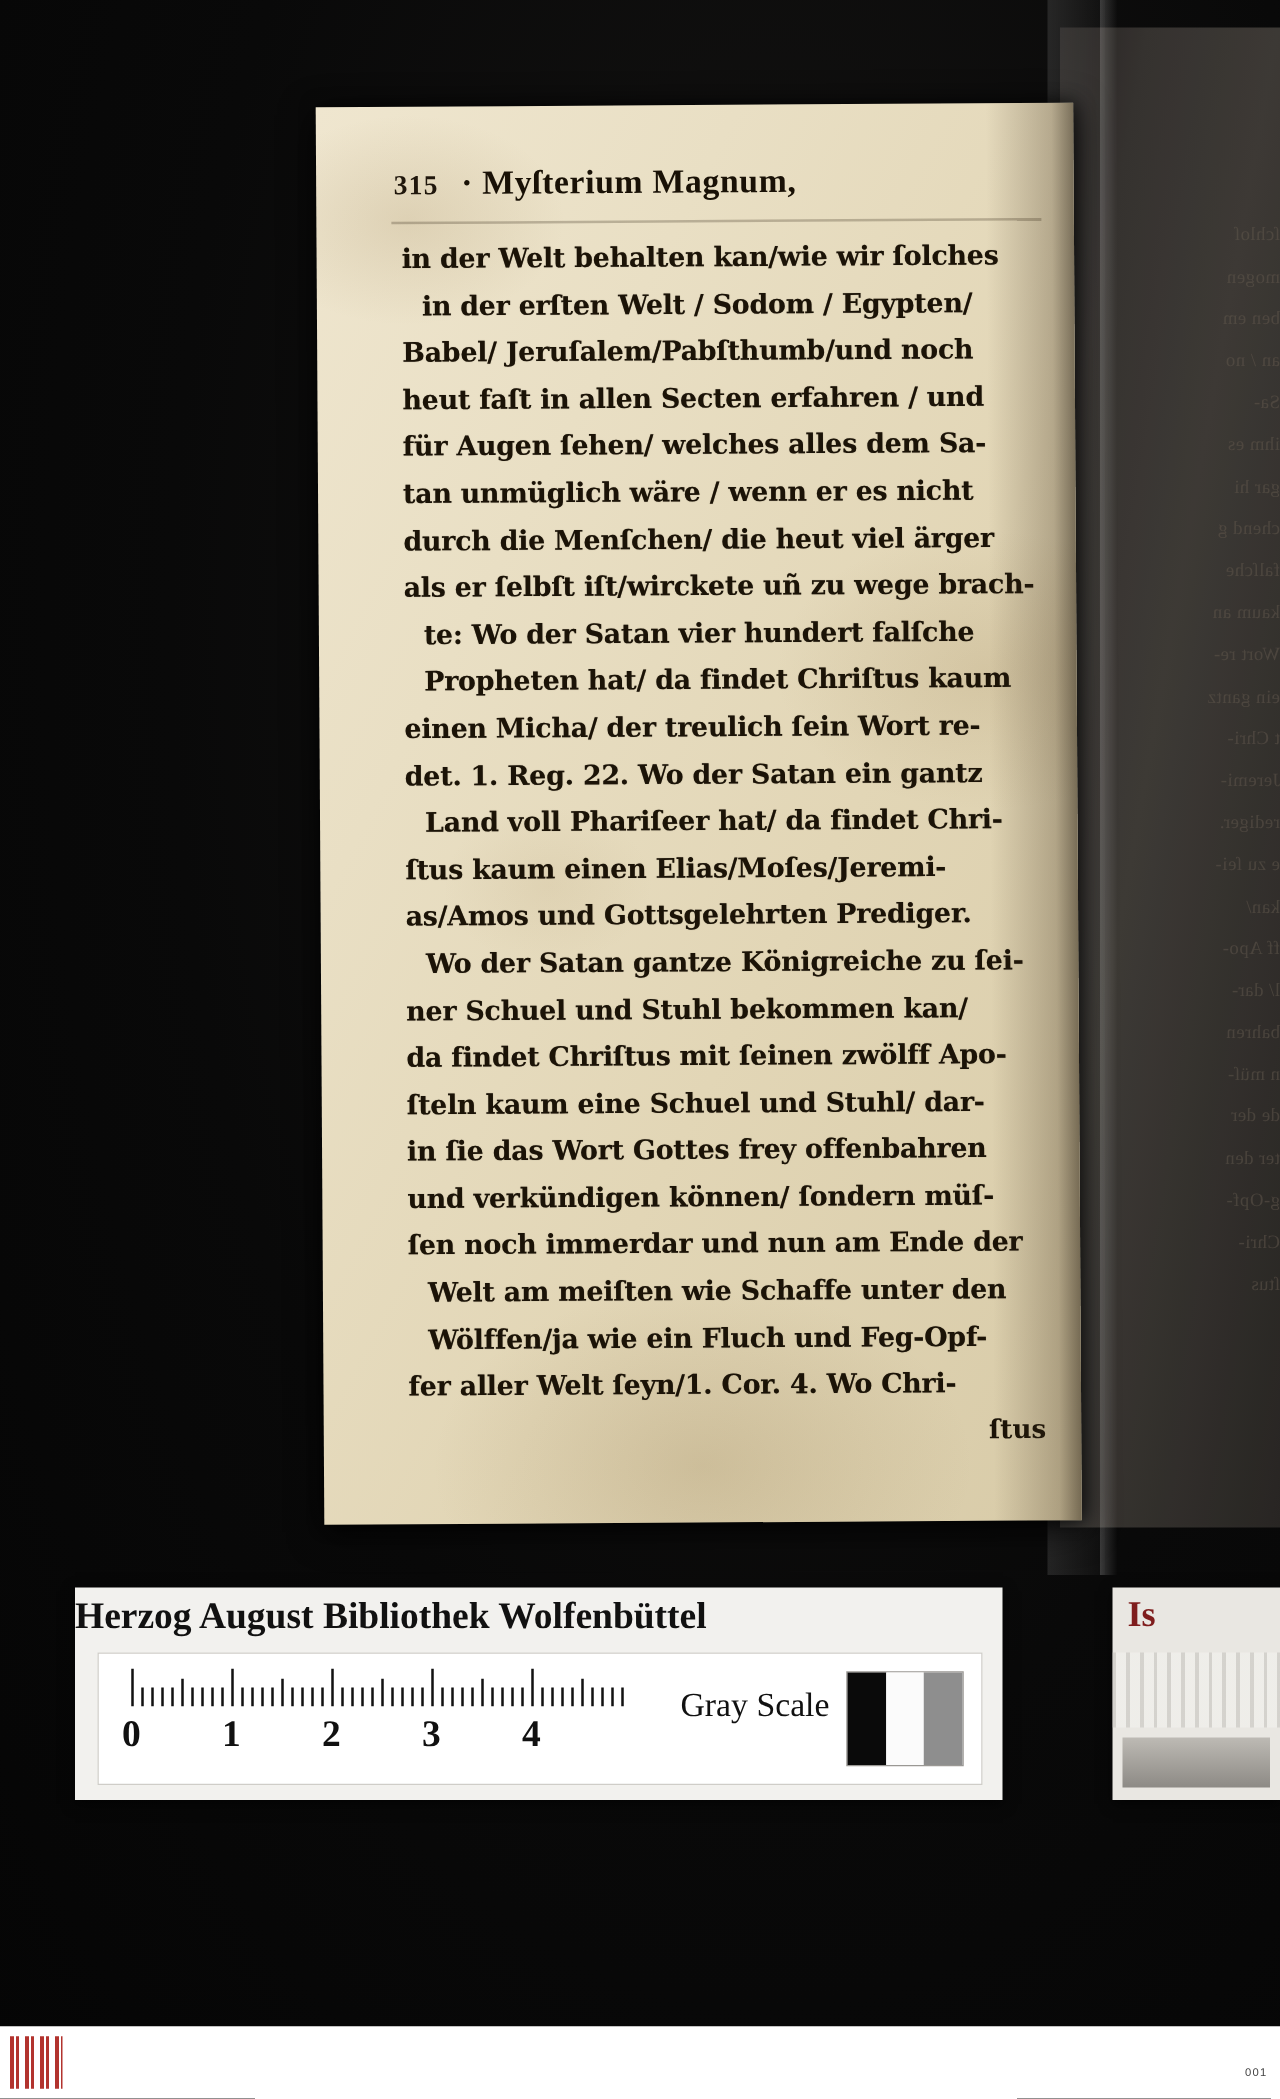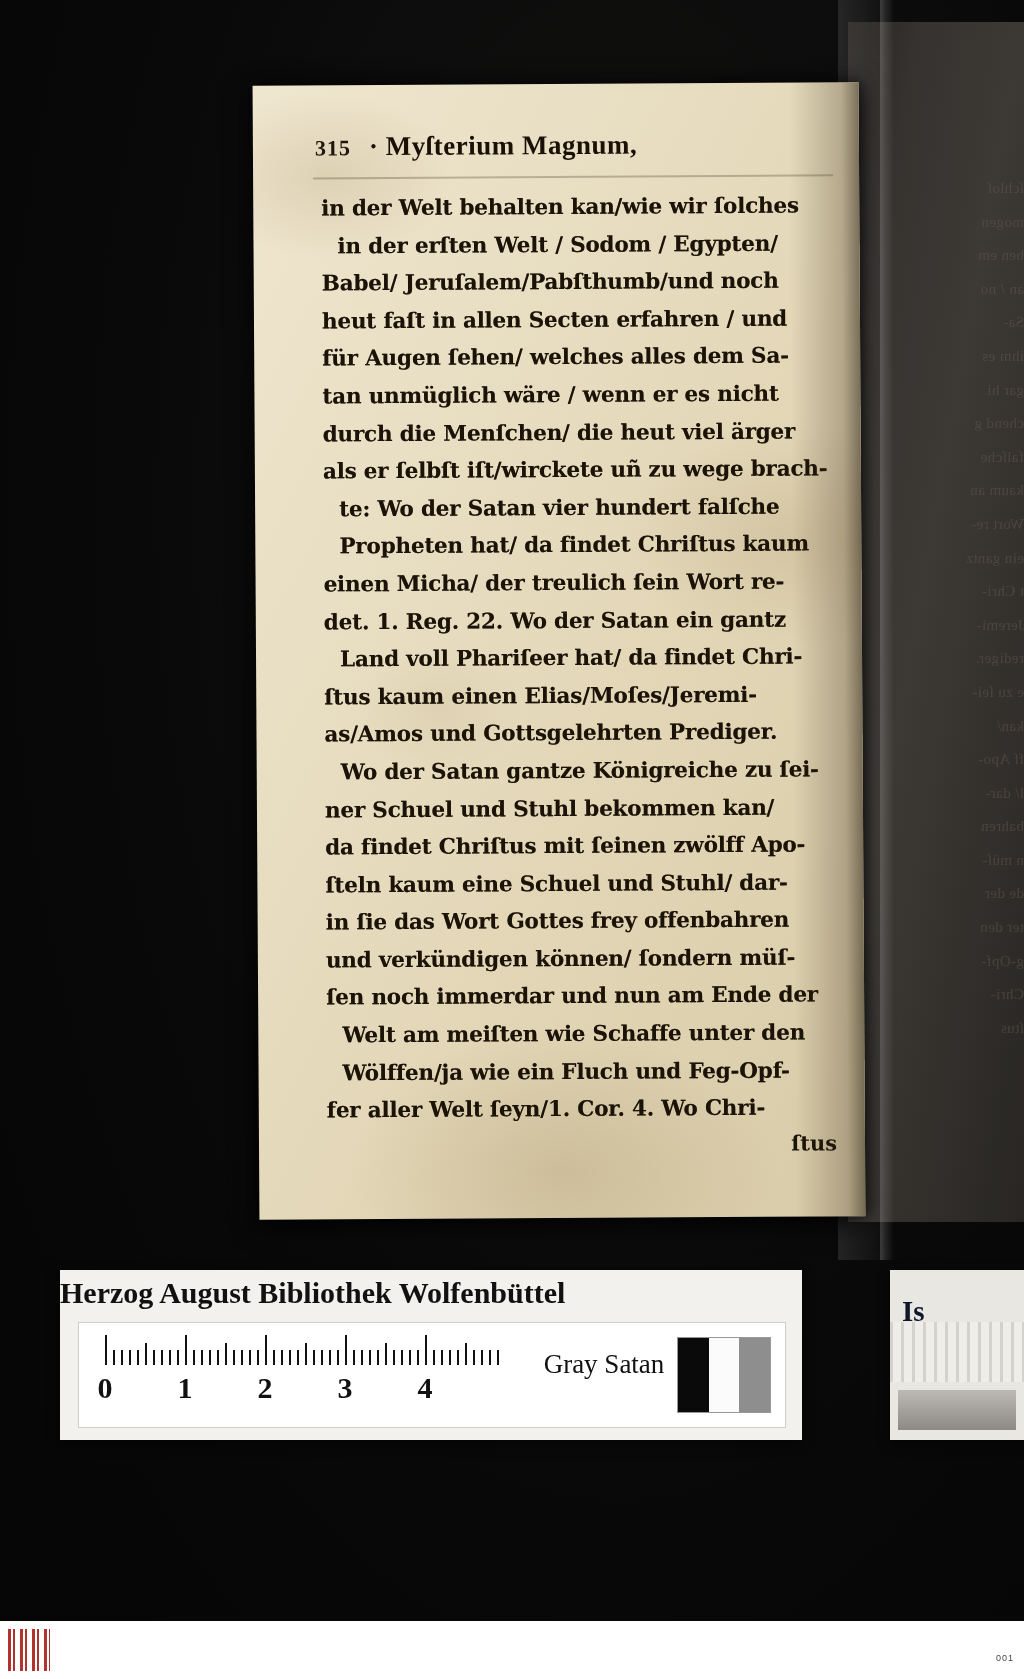--- a/index.html
+++ b/index.html
@@ -265,22 +265,21 @@
     background: #e9e7e2;
     box-shadow: 0 3px 10px rgba(0,0,0,.6);
     overflow: hidden;
   }
   .scale-card-right .r-title {
     position: absolute;
     left: 12px; top: 6px;
     font-family: "Liberation Serif", serif;
     font-size: 29px;
     font-weight: 700;
-    color: #0f172a;
-    margin-top: 19px;
+    color: #7f1d1d;
   }
   .scale-card-right .r-strip {
     position: absolute;
     left: 0; top: 52px;
     width: 134px; height: 60px;
     background:
       repeating-linear-gradient(90deg, #cfcdc8 0 3px, #f0efeb 3px 11px);
     opacity: .8;
   }
   .scale-card-right .r-block {
@@ -463,21 +462,21 @@
           <div class="tick" style="left: 392px; height: 15px;"></div>
         </div>
       <div class="numbers" id="num-holder">
           <div class="num" style="left: 0px;">0</div>
           <div class="num" style="left: 80px;">1</div>
           <div class="num" style="left: 160px;">2</div>
           <div class="num" style="left: 240px;">3</div>
           <div class="num" style="left: 320px;">4</div>
         </div>
     </div>
-    <div class="gray-label">Gray Satan</div>
+    <div class="gray-label">Gray Scale</div>
     <div class="patches">
       <div class="patch black"></div>
       <div class="patch white"></div>
       <div class="patch gray"></div>
     </div>
   </div>
 </div>
 
 <div class="scale-card-right">
   <div class="r-title">Is</div>

